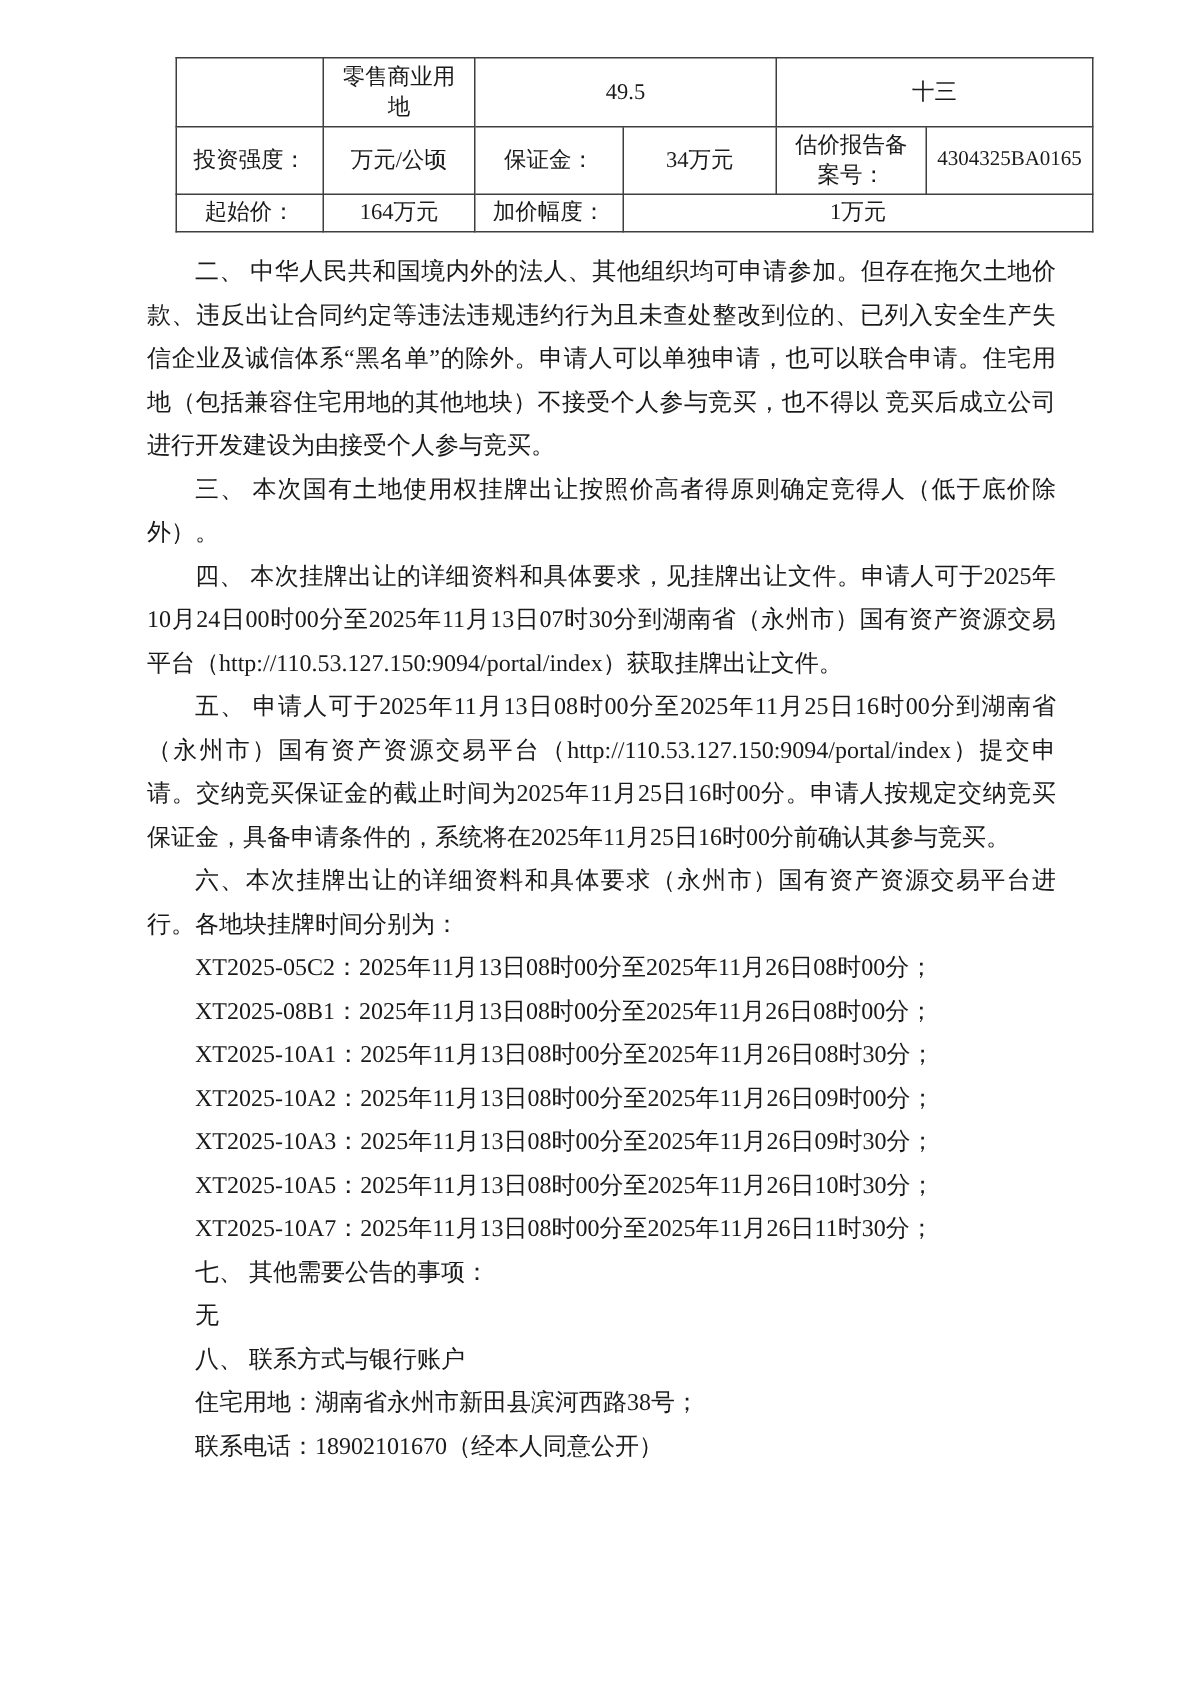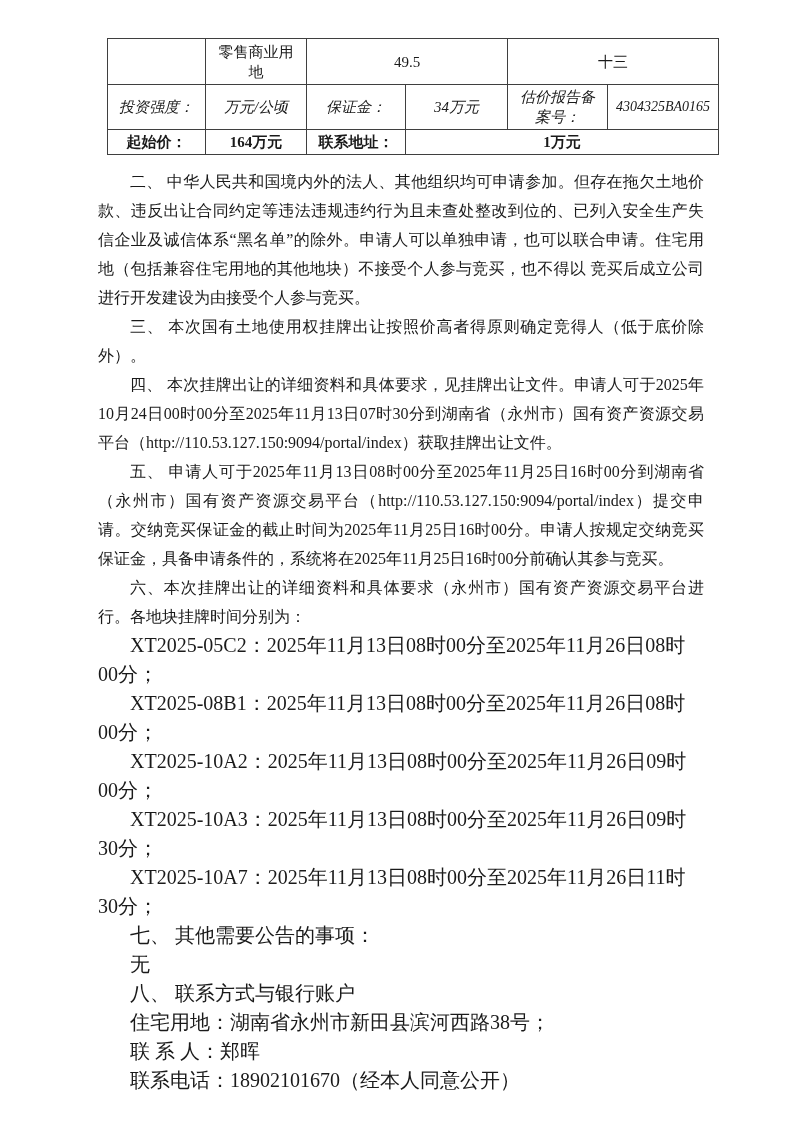--- a/index.html
+++ b/index.html
@@ -13,48 +13,48 @@
   .page {
     box-sizing: border-box;
     width: 793px; height: 1122px;
     padding: 38px 0 0 98px;
   }
   
   .land-table {
     border-collapse: collapse;
     table-layout: fixed;
     width: 611px;
-    margin-left: 9px;
+    margin-left: 19px;
   }
   .land-table td {
     border: 1px solid #3f3f3f;
     text-align: center;
     vertical-align: middle;
     font-size: 15px;
     line-height: 20px;
     padding: 2px 8px;
     box-sizing: border-box;
     overflow: hidden;
   }
   tr.r1 { height: 46px; }
-  tr.r2 { height: 44px; font-style: italic; }
-  tr.r3 { height: 25px; font-weight: bold; }
+  tr.r2 { height: 44px; }
+  tr.r3 { height: 25px; }
   td.num { padding: 2px 1px; font-size: 14px; white-space: nowrap; }
   
   .body-text { width: 606px; margin-top: 12px; }
   .para {
     margin: 0;
     font-size: 16px;
     line-height: 29px;
     text-align: justify;
     text-indent: 32px;
   }
   .line {
     margin: 0;
-    font-size: 20px;
+    font-size: 16px;
     line-height: 29px;
     text-indent: 32px;
     white-space: pre-wrap;
   }
 </style>
 </head>
 <body>
 
 <div class="page">
 
@@ -78,42 +78,43 @@
         <td>投资强度：</td>
         <td>万元/公顷</td>
         <td>保证金：</td>
         <td>34万元</td>
         <td>估价报告备案号：</td>
         <td class="num">4304325BA0165</td>
       </tr>
       <tr class="r3">
         <td>起始价：</td>
         <td>164万元</td>
-        <td>联系地址：</td>
+        <td>加价幅度：</td>
         <td colspan="3">1万元</td>
       </tr>
     </tbody>
   </table>
 
   <div class="body-text">
     <p class="para">二、 中华人民共和国境内外的法人、其他组织均可申请参加。但存在拖欠土地价款、违反出让合同约定等违法违规违约行为且未查处整改到位的、已列入安全生产失信企业及诚信体系“黑名单”的除外。申请人可以单独申请，也可以联合申请。住宅用地（包括兼容住宅用地的其他地块）不接受个人参与竞买，也不得以 竞买后成立公司进行开发建设为由接受个人参与竞买。</p>
     <p class="para">三、 本次国有土地使用权挂牌出让按照价高者得原则确定竞得人（低于底价除外）。</p>
     <p class="para">四、 本次挂牌出让的详细资料和具体要求，见挂牌出让文件。申请人可于2025年10月24日00时00分至2025年11月13日07时30分到湖南省（永州市）国有资产资源交易平台（http://110.53.127.150:9094/portal/index）获取挂牌出让文件。</p>
     <p class="para">五、 申请人可于2025年11月13日08时00分至2025年11月25日16时00分到湖南省（永州市）国有资产资源交易平台（http://110.53.127.150:9094/portal/index）提交申请。交纳竞买保证金的截止时间为2025年11月25日16时00分。申请人按规定交纳竞买保证金，具备申请条件的，系统将在2025年11月25日16时00分前确认其参与竞买。</p>
     <p class="para">六、本次挂牌出让的详细资料和具体要求（永州市）国有资产资源交易平台进行。各地块挂牌时间分别为：</p>
 
     <div class="schedule">
       <p class="line">XT2025-05C2：2025年11月13日08时00分至2025年11月26日08时00分；</p>
       <p class="line">XT2025-08B1：2025年11月13日08时00分至2025年11月26日08时00分；</p>
+      <p class="line">XT2025-10A1：2025年11月13日08时00分至2025年11月26日08时30分；</p>
       <p class="line">XT2025-10A2：2025年11月13日08时00分至2025年11月26日09时00分；</p>
       <p class="line">XT2025-10A3：2025年11月13日08时00分至2025年11月26日09时30分；</p>
+      <p class="line">XT2025-10A5：2025年11月13日08时00分至2025年11月26日10时30分；</p>
       <p class="line">XT2025-10A7：2025年11月13日08时00分至2025年11月26日11时30分；</p>
     </div>
 
     <p class="line">七、 其他需要公告的事项：</p>
     <p class="line">无</p>
     <p class="line">八、 联系方式与银行账户</p>
     <p class="line">住宅用地：湖南省永州市新田县滨河西路38号；</p>
-    <p class="line">联 系 人：郑晖</p>
     <p class="line">联系电话：18902101670（经本人同意公开）</p>
   </div>
 
 </div>
 
 </body></html>

